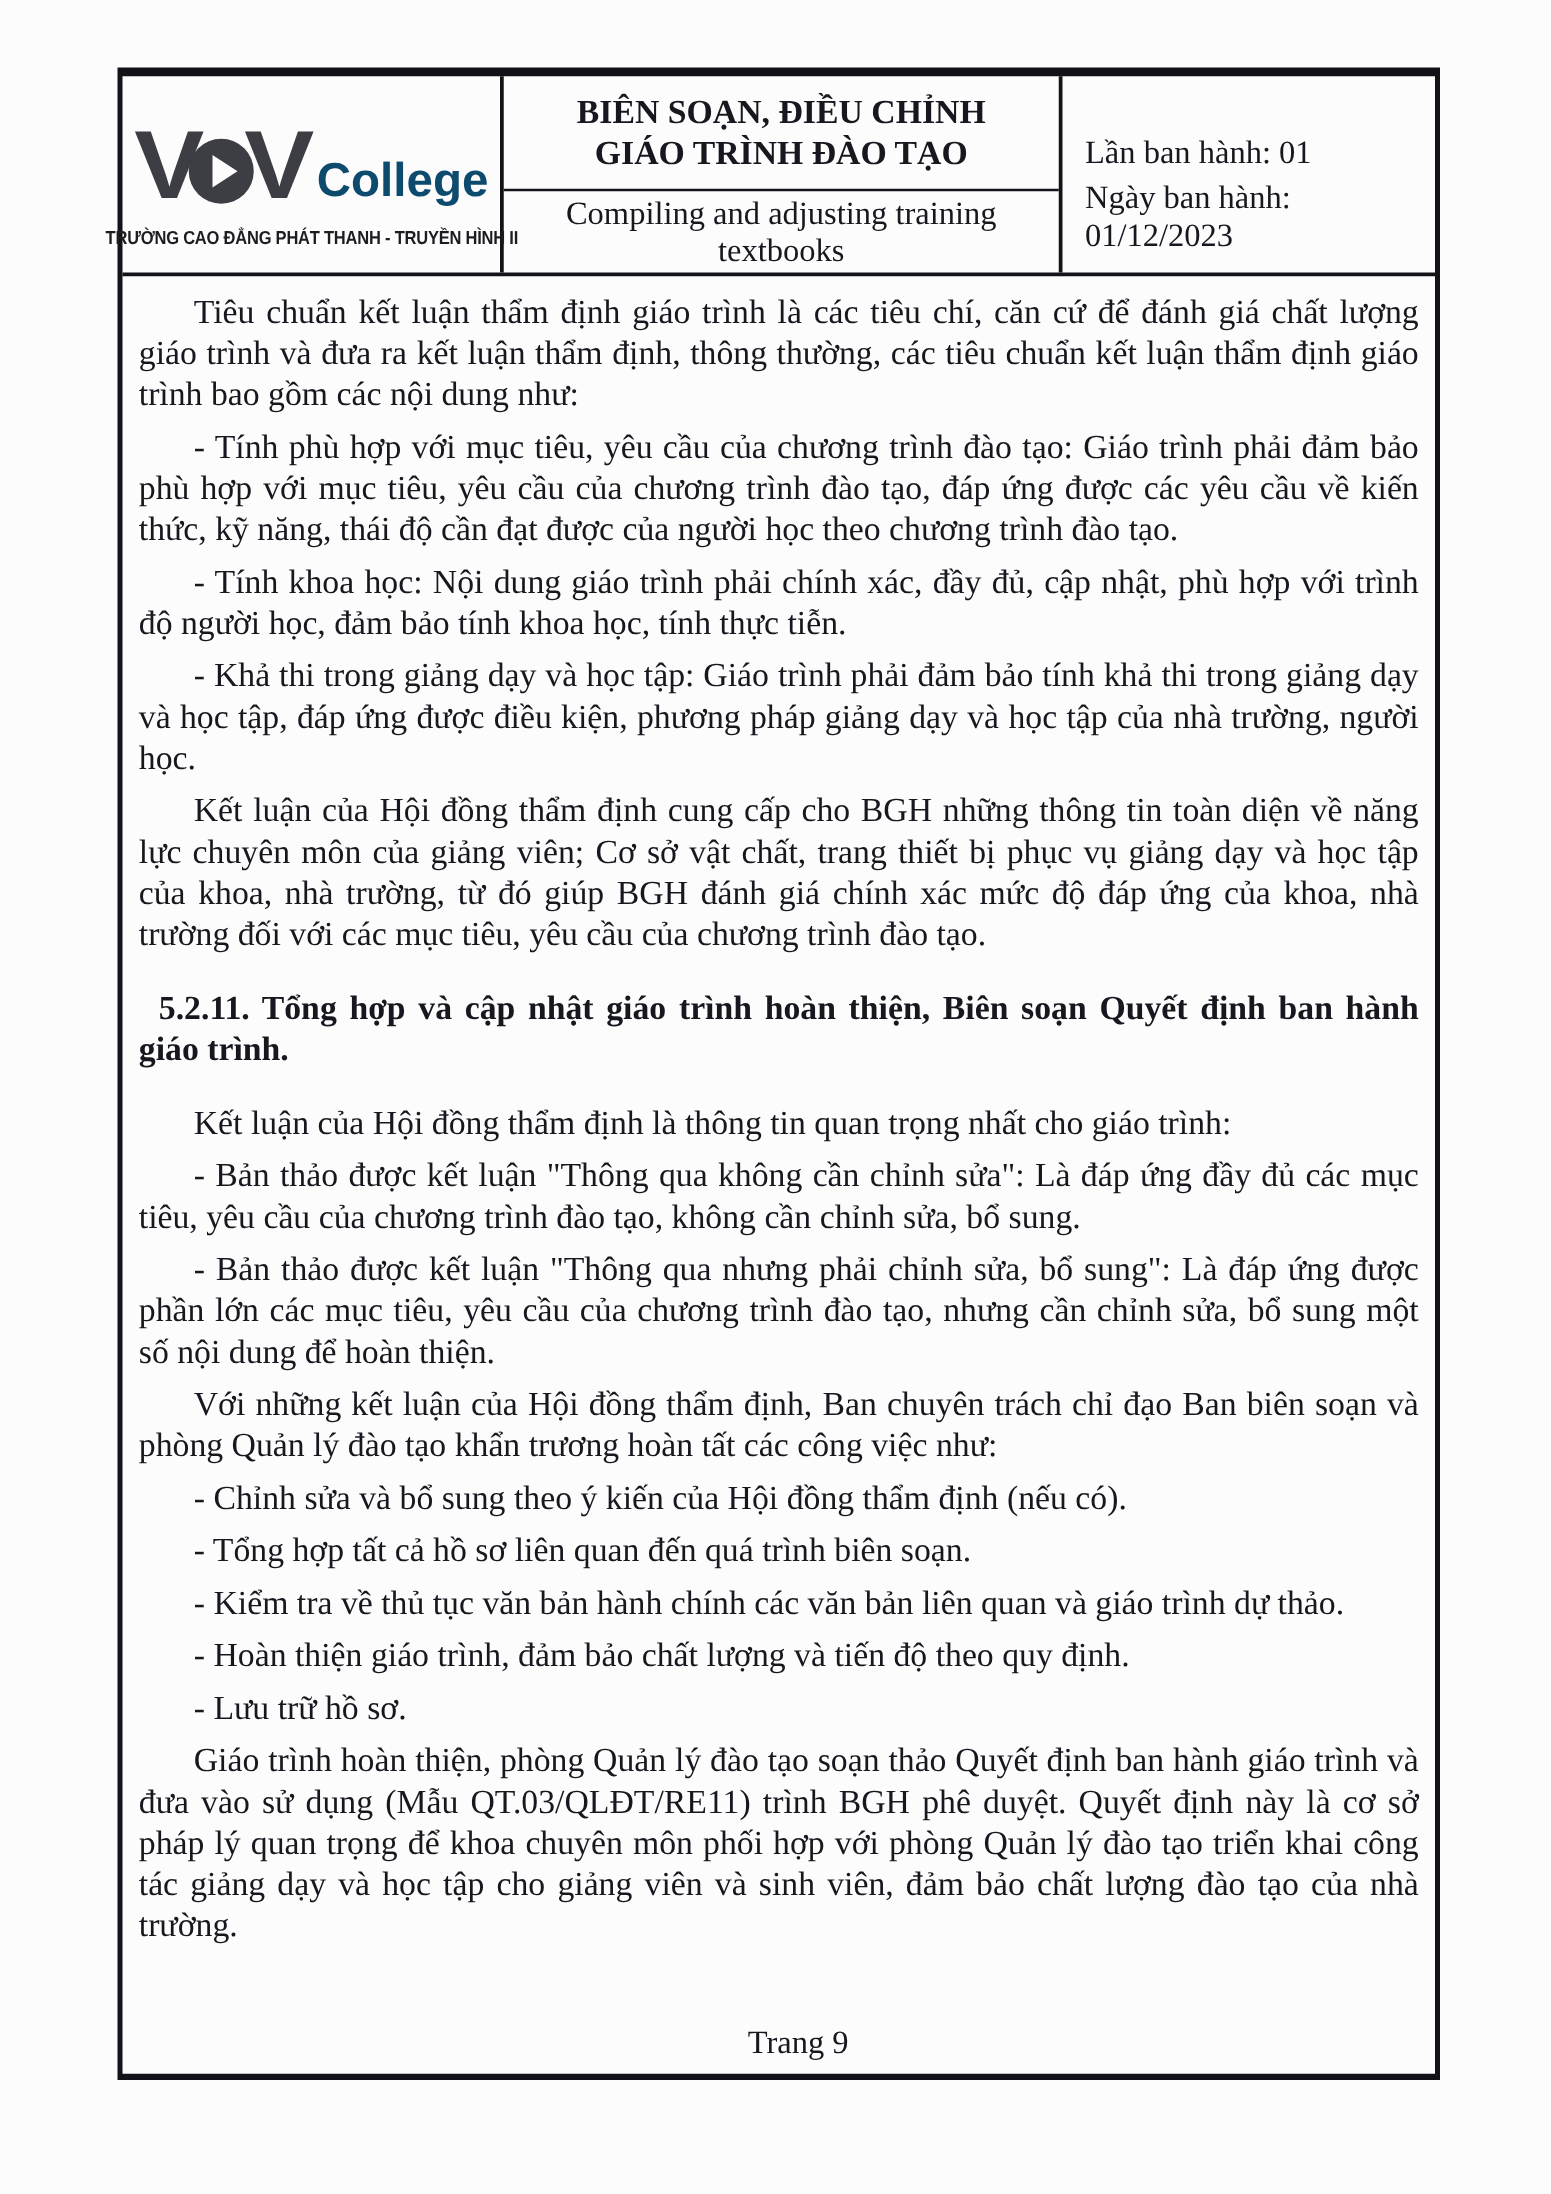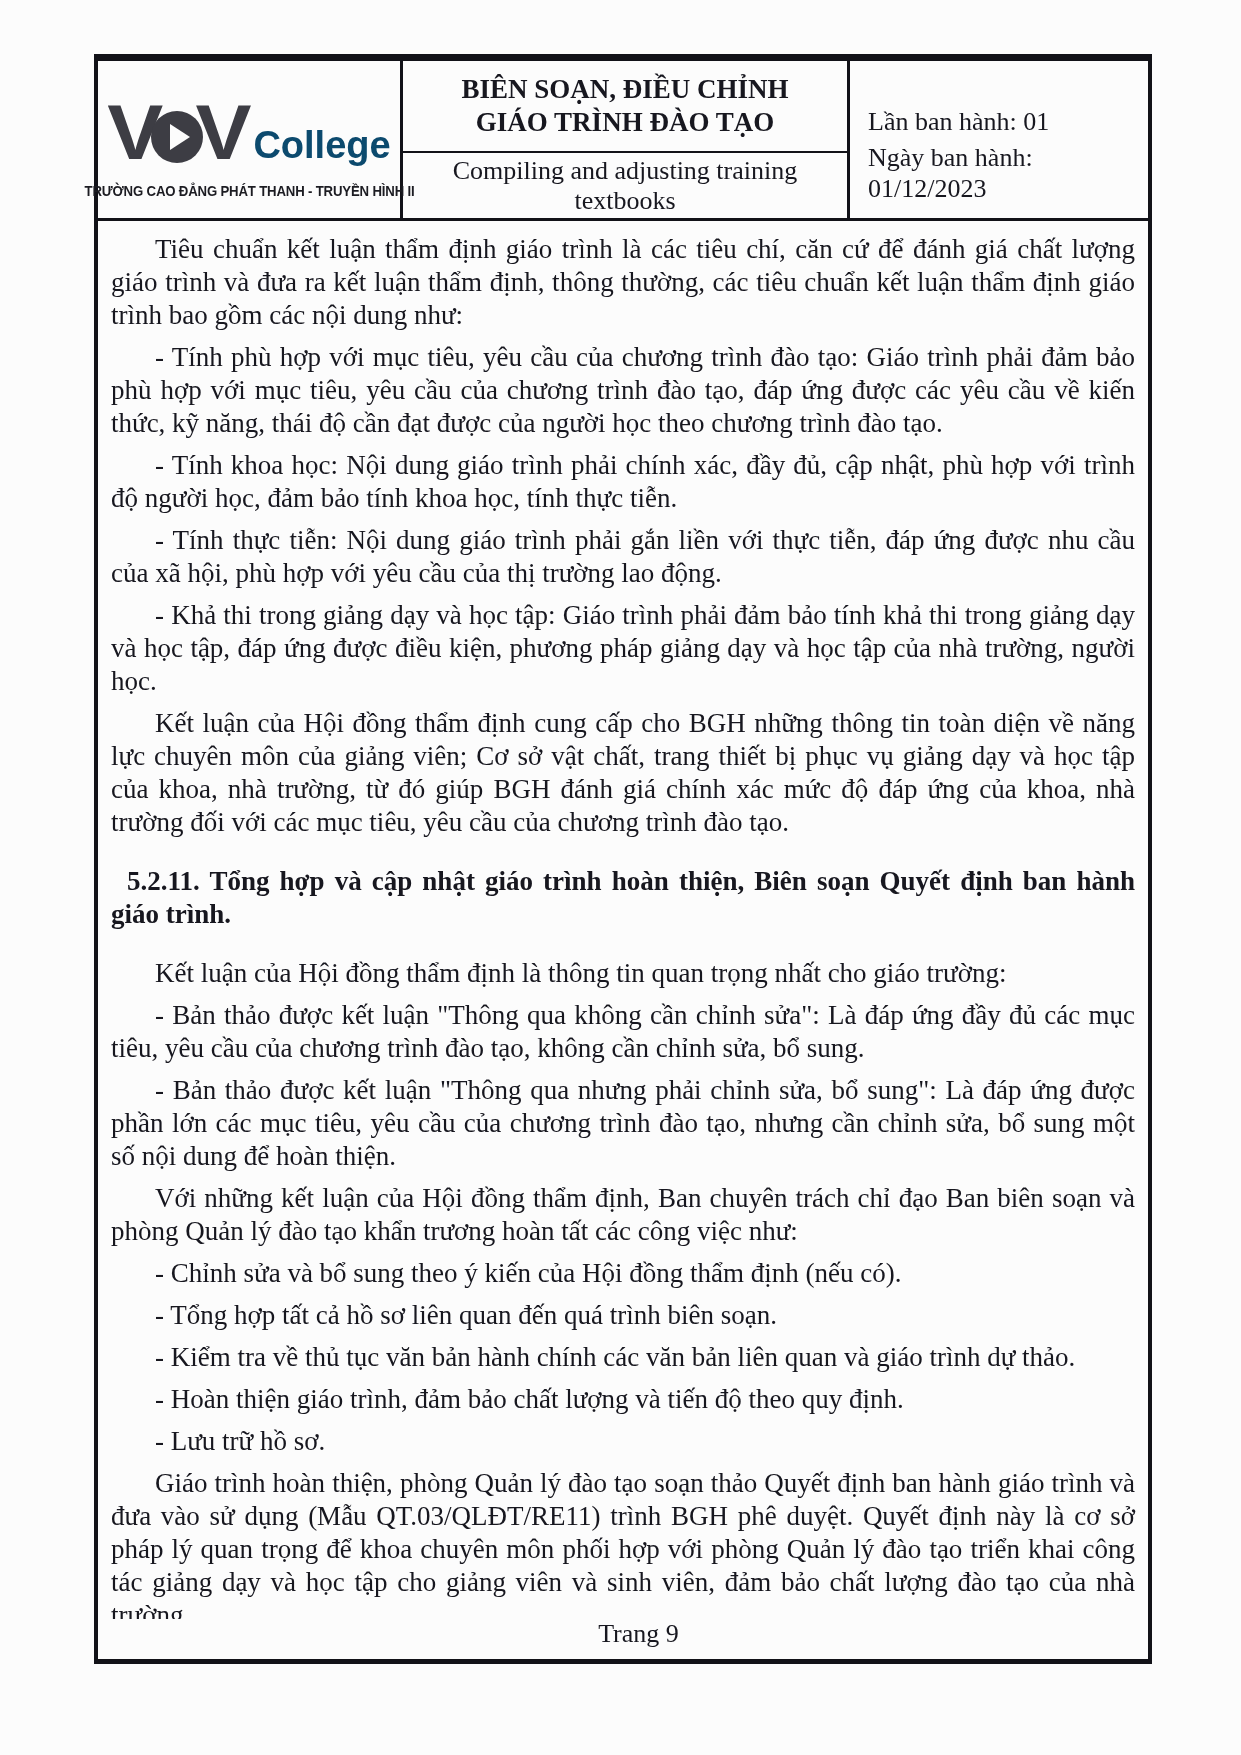--- a/index.html
+++ b/index.html
@@ -106,25 +106,24 @@
       <div class="meta-cell">
         <div>Lần ban hành: 01</div>
         <div>Ngày ban hành: 01/12/2023</div>
       </div>
     </header>
 
     <main class="doc-body">
       <p>Tiêu chuẩn kết luận thẩm định giáo trình là các tiêu chí, căn cứ để đánh giá chất lượng giáo trình và đưa ra kết luận thẩm định, thông thường, các tiêu chuẩn kết luận thẩm định giáo trình bao gồm các nội dung như:</p>
       <p>- Tính phù hợp với mục tiêu, yêu cầu của chương trình đào tạo: Giáo trình phải đảm bảo phù hợp với mục tiêu, yêu cầu của chương trình đào tạo, đáp ứng được các yêu cầu về kiến thức, kỹ năng, thái độ cần đạt được của người học theo chương trình đào tạo.</p>
       <p>- Tính khoa học: Nội dung giáo trình phải chính xác, đầy đủ, cập nhật, phù hợp với trình độ người học, đảm bảo tính khoa học, tính thực tiễn.</p>
-      <p>- Tính thực tiễn: Nội dung giáo trình phải gắn liền với thực tiễn, đáp ứng được nhu cầu của xã hội, phù hợp với yêu cầu của thị trường lao động.</p>
       <p>- Khả thi trong giảng dạy và học tập: Giáo trình phải đảm bảo tính khả thi trong giảng dạy và học tập, đáp ứng được điều kiện, phương pháp giảng dạy và học tập của nhà trường, người học.</p>
       <p>Kết luận của Hội đồng thẩm định cung cấp cho BGH những thông tin toàn diện về năng lực chuyên môn của giảng viên; Cơ sở vật chất, trang thiết bị phục vụ giảng dạy và học tập của khoa, nhà trường, từ đó giúp BGH đánh giá chính xác mức độ đáp ứng của khoa, nhà trường đối với các mục tiêu, yêu cầu của chương trình đào tạo.</p>
       <p class="heading">5.2.11. Tổng hợp và cập nhật giáo trình hoàn thiện, Biên soạn Quyết định ban hành giáo trình.</p>
-      <p>Kết luận của Hội đồng thẩm định là thông tin quan trọng nhất cho giáo trường:</p>
+      <p>Kết luận của Hội đồng thẩm định là thông tin quan trọng nhất cho giáo trình:</p>
       <p>- Bản thảo được kết luận "Thông qua không cần chỉnh sửa": Là đáp ứng đầy đủ các mục tiêu, yêu cầu của chương trình đào tạo, không cần chỉnh sửa, bổ sung.</p>
       <p>- Bản thảo được kết luận "Thông qua nhưng phải chỉnh sửa, bổ sung": Là đáp ứng được phần lớn các mục tiêu, yêu cầu của chương trình đào tạo, nhưng cần chỉnh sửa, bổ sung một số nội dung để hoàn thiện.</p>
       <p>Với những kết luận của Hội đồng thẩm định, Ban chuyên trách chỉ đạo Ban biên soạn và phòng Quản lý đào tạo khẩn trương hoàn tất các công việc như:</p>
       <p>- Chỉnh sửa và bổ sung theo ý kiến của Hội đồng thẩm định (nếu có).</p>
       <p>- Tổng hợp tất cả hồ sơ liên quan đến quá trình biên soạn.</p>
       <p>- Kiểm tra về thủ tục văn bản hành chính các văn bản liên quan và giáo trình dự thảo.</p>
       <p>- Hoàn thiện giáo trình, đảm bảo chất lượng và tiến độ theo quy định.</p>
       <p>- Lưu trữ hồ sơ.</p>
       <p>Giáo trình hoàn thiện, phòng Quản lý đào tạo soạn thảo Quyết định ban hành giáo trình và đưa vào sử dụng (Mẫu QT.03/QLĐT/RE11) trình BGH phê duyệt. Quyết định này là cơ sở pháp lý quan trọng để khoa chuyên môn phối hợp với phòng Quản lý đào tạo triển khai công tác giảng dạy và học tập cho giảng viên và sinh viên, đảm bảo chất lượng đào tạo của nhà trường.</p>
     </main>

